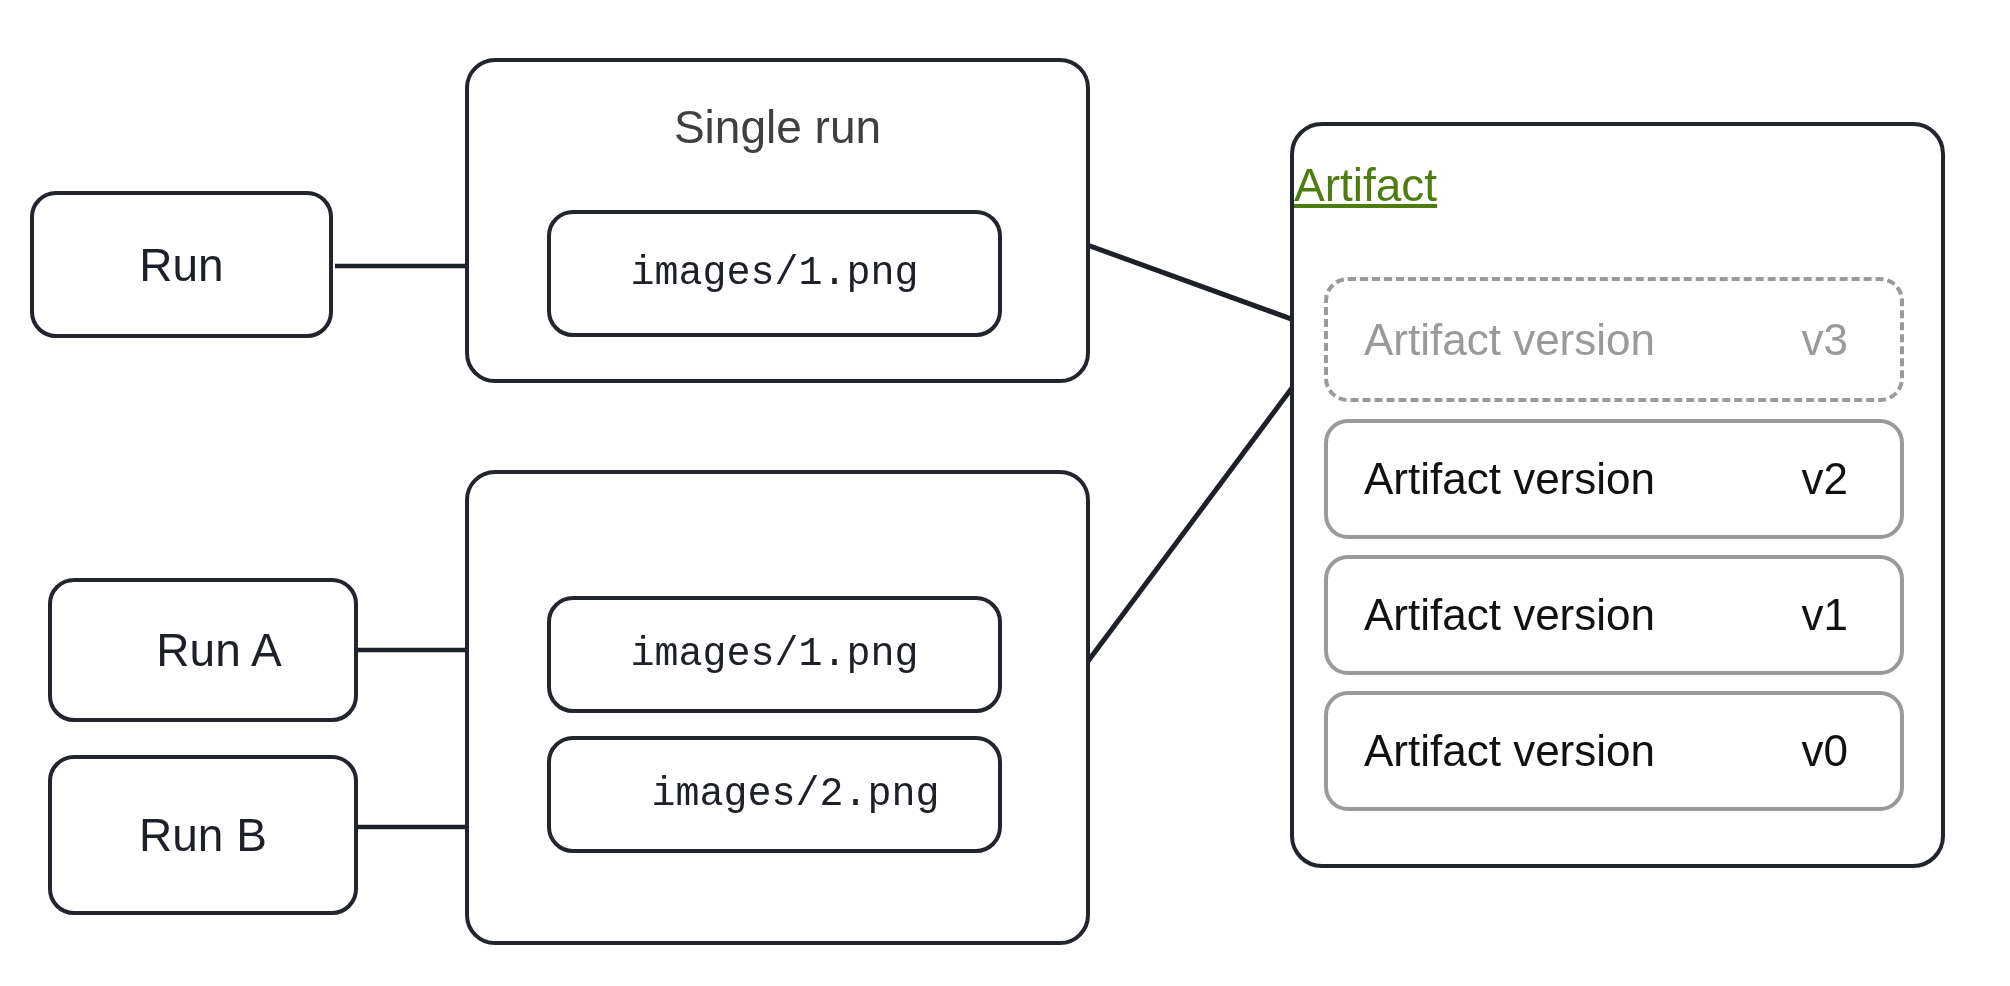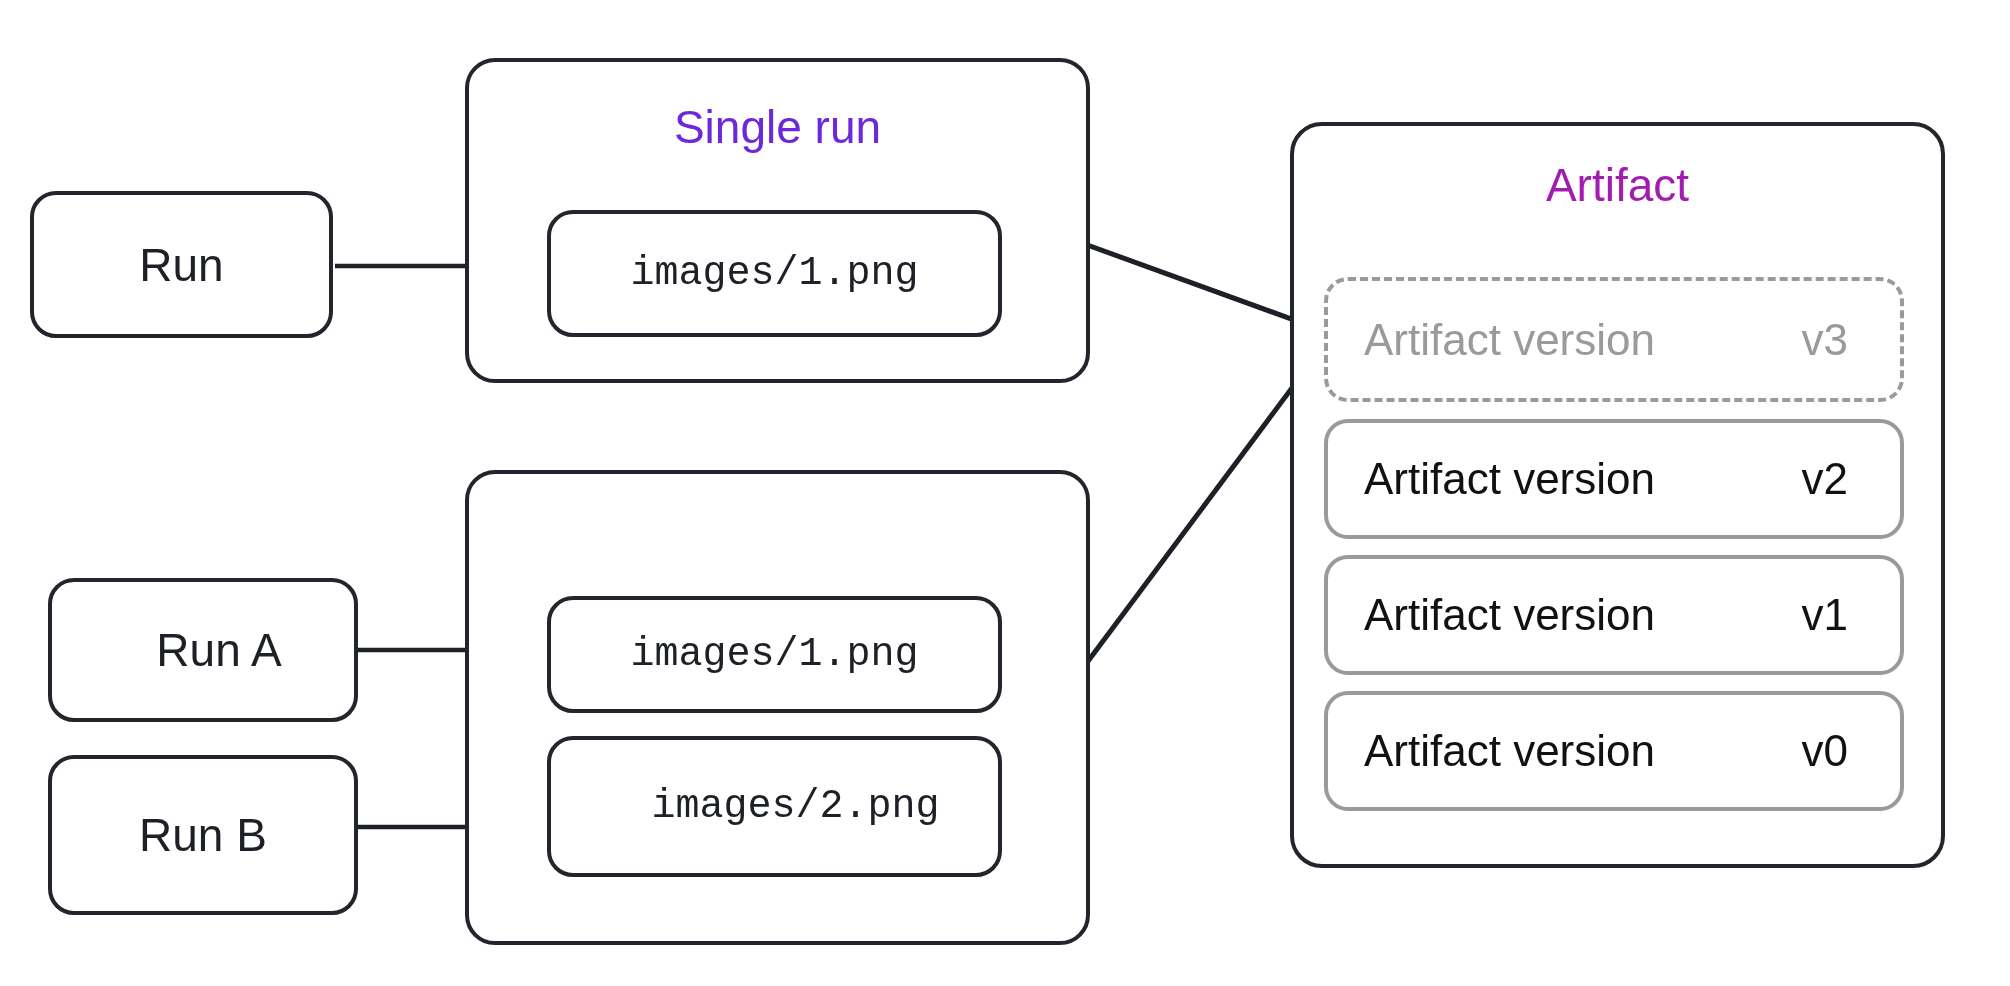--- a/index.html
+++ b/index.html
@@ -38,21 +38,21 @@
     box-sizing: border-box;
     border: 4px solid #22252b;
     border-radius: 30px;
     background: #ffffff;
   }
   .group-title {
     position: absolute;
     left: 0;
     right: 0;
     text-align: center;
-    color: #6d28d9;
+    color: #404040;
     font-size: 46px;
     font-weight: 400;
     line-height: 1;
   }
   .label-sans {
     font-family: "Liberation Sans", sans-serif;
     font-size: 46px;
     font-weight: 400;
     color: #1d2026;
   }
@@ -68,24 +68,24 @@
     position: absolute;
     box-sizing: border-box;
     border: 4px solid #22252b;
     border-radius: 32px;
     background: #ffffff;
   }
   #artifact-title {
     position: absolute;
     left: 0;
     right: 0;
-    text-align: center;
     font-size: 46px;
-    color: #a21caf;
+    color: #4d7c0f;
     line-height: 1;
+    text-decoration: underline;
   }
   .version-row {
     position: absolute;
     box-sizing: border-box;
     display: flex;
     align-items: center;
     border-radius: 24px;
     background: #ffffff;
   }
   .version-row.solid {
@@ -158,21 +158,21 @@
   </div>
 
   <div class="node node-dark" style="left:48px; top:755px; width:310px; height:160px;">
     <span class="label-sans">Run B</span>
   </div>
 
   <div class="group" style="left:465px; top:470px; width:625px; height:475px;">
     <div class="node node-dark" style="left:78px; top:122px; width:455px; height:117px;">
       <span class="label-mono">images/1.png</span>
     </div>
-    <div class="node node-dark" style="left:78px; top:262px; width:455px; height:141px;padding-left:42px;">
+    <div class="node node-dark" style="left:78px; top:262px; width:455px; height:117px;padding-left:42px;">
       <span class="label-mono">images/2.png</span>
     </div>
   </div>
 
   <div id="artifact-panel" style="left:1290px; top:122px; width:655px; height:746px;">
     <div id="artifact-title" style="top:36px;">Artifact</div>
 
     <div class="version-row dashed" style="left:30px; top:151px; width:580px; height:125px;">
       <span class="version-name">Artifact version</span>
       <span class="version-tag">v3</span>

